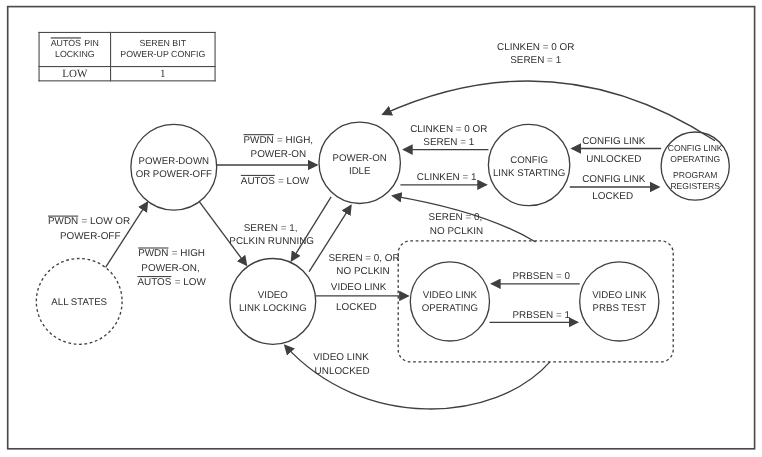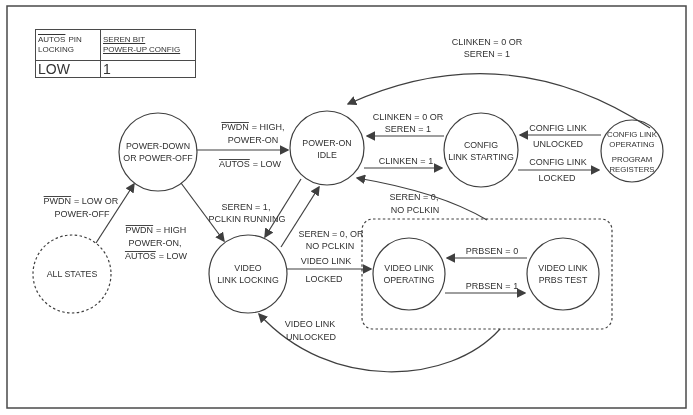--- a/index.html
+++ b/index.html
@@ -9,25 +9,25 @@
   .lbl{font-size:9px;}
   .state-txt{font-size:8.8px;}
   .state-txt-sm{font-size:7.8px;}
   .ov{text-decoration:overline;}
   .shape{fill:none;stroke:#3f3f3f;stroke-width:1.2;}
   .dashed{stroke-dasharray:2.5 2.4;}
   .arrow{fill:none;stroke:#3f3f3f;stroke-width:1.2;}
   
   .tblwrap{position:absolute;left:35px;top:29px;}
   table{border-collapse:collapse;table-layout:fixed;}
-  td,th{border:1px solid #4a4a4a;text-align:left;vertical-align:middle;padding:0 2px;}
+  td,th{border:1px solid #4a4a4a;text-align:center;vertical-align:middle;padding:0 2px;}
   th{font-weight:normal;font-size:8px;line-height:1.3;height:30px;}
-  td{font-size:14px;height:12px;}
+  td{font-size:10px;height:12px;font-family:Liberation Serif, serif;}
   .c1{width:60px;}
-  .c2{width:90px;text-decoration:underline;}
+  .c2{width:90px;}
   .gap{margin-left:3px;}
 </style>
 </head>
 <body>
 
 <div class="stage">
 <svg width="693" height="415" viewBox="0 0 693 415">
   <defs>
     <marker id="arr" viewBox="0 0 10 10" refX="8.5" refY="5" markerWidth="8" markerHeight="8" orient="auto-start-reverse">
       <path d="M 0 0 L 10 5 L 0 10 z" fill="#3f3f3f"></path>

